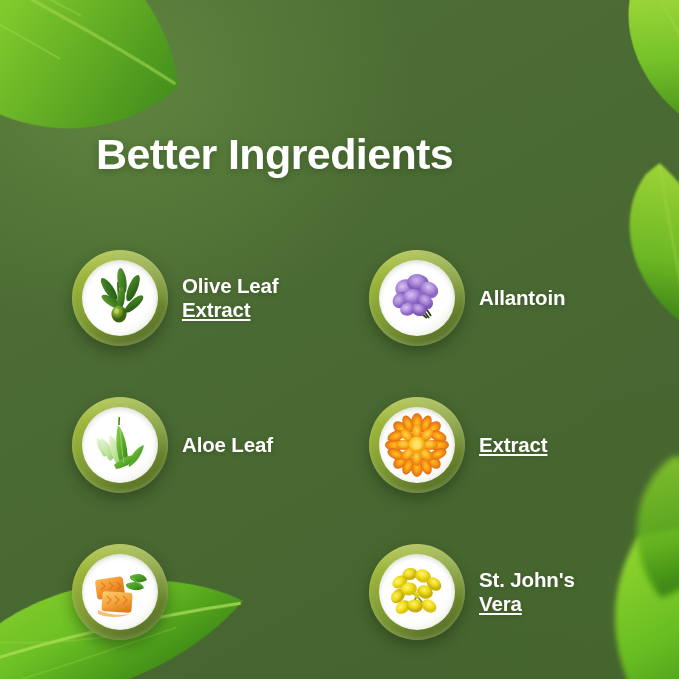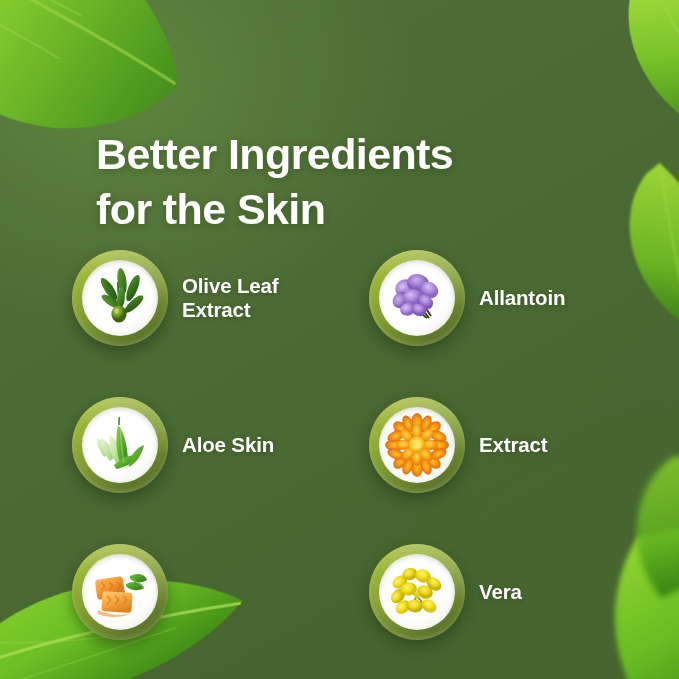--- a/index.html
+++ b/index.html
@@ -115,21 +115,21 @@
   .badge-inner svg { display: block; }
 
   .label {
     color: #ffffff;
     font-size: 20.5px;
     font-weight: 700;
     line-height: 1.18;
     letter-spacing: -0.15px;
     text-shadow: 0 1px 5px rgba(20,40,10,0.28);
   }
-  .label .l2 { display: block; }
+  .label .l2 { display: block; text-decoration: underline; }
 </style>
 </head>
 <body>
 
 <div class="poster">
 
   <div class="leaf leaf-tl">
     <svg viewBox="0 0 200 220">
       <defs>
         <linearGradient id="lgA" x1="0" y1="0" x2="1" y2="1">
@@ -211,21 +211,20 @@
           <stop offset="60%" stop-color="#5cae1e"></stop>
           <stop offset="100%" stop-color="#2a7310"></stop>
         </linearGradient>
       </defs>
       <path d="M58 2 C112 40 118 96 82 138 C30 118 6 62 26 18 Z" fill="url(#lgF)"></path>
     </svg>
   </div>
 
   <h1 class="heading">
     <span class="line">Better Ingredients</span>
-    <span class="line">for the Skin</span>
   </h1>
 
   <div class="grid">
 
     <div class="item">
       <div class="badge">
         <div class="badge-inner">
           <svg width="64" height="64" viewBox="0 0 64 64">
             <defs>
               <linearGradient id="olvA" x1="0" y1="0" x2="1" y2="1">
@@ -319,21 +318,21 @@
             <path d="M28 50 C22 40 20 30 22 22 C28 26 32 34 34 46 Z" fill="url(#alB)"></path>
             <path d="M34 54 C28 42 27 26 30 12 C37 20 40 36 40 52 Z" fill="url(#alA)"></path>
             <path d="M31 12 C31 9 31 6 31.5 4" stroke="#3f8a1f" stroke-width="1.6" fill="none"></path>
             <path d="M40 50 C44 40 50 34 56 32 C54 42 48 50 41 54 Z" fill="url(#alA)"></path>
             <path d="M26 52 C32 46 40 42 48 42 C44 50 36 55 28 56 Z" fill="url(#alA)"></path>
             <path d="M32 16 C33 28 34 40 36 50" stroke="#b6e184" stroke-width="1" fill="none" opacity=".6"></path>
           </svg>
         </div>
       </div>
       <div class="label">
-        <span>Aloe Skin</span>
+        <span>Aloe Leaf</span>
         
       </div>
     </div>
 
     <div class="item">
       <div class="badge">
         <div class="badge-inner">
           <svg width="64" height="64" viewBox="0 0 64 64">
             <defs>
               <radialGradient id="mgOut" cx="0.5" cy="0.5">
@@ -456,18 +455,19 @@
               <ellipse cx="40" cy="32" rx="8" ry="6.5" fill="url(#ywB)" transform="rotate(24 40 32)"></ellipse>
               <ellipse cx="18" cy="47" rx="8" ry="6" fill="url(#ywA)" transform="rotate(-38 18 47)"></ellipse>
               <ellipse cx="30" cy="46" rx="8" ry="6.5" fill="url(#ywB)" transform="rotate(8 30 46)"></ellipse>
               <ellipse cx="44" cy="46" rx="8" ry="6" fill="url(#ywA)" transform="rotate(34 44 46)"></ellipse>
             </g>
             <circle cx="32" cy="35" r="3" fill="#e8d414" opacity=".85"></circle>
           </svg>
         </div>
       </div>
       <div class="label">
+        <span>St. John's</span>
         <span class="l2">Vera</span>
       </div>
     </div>
 
   </div>
 </div>
 
 </body></html>

